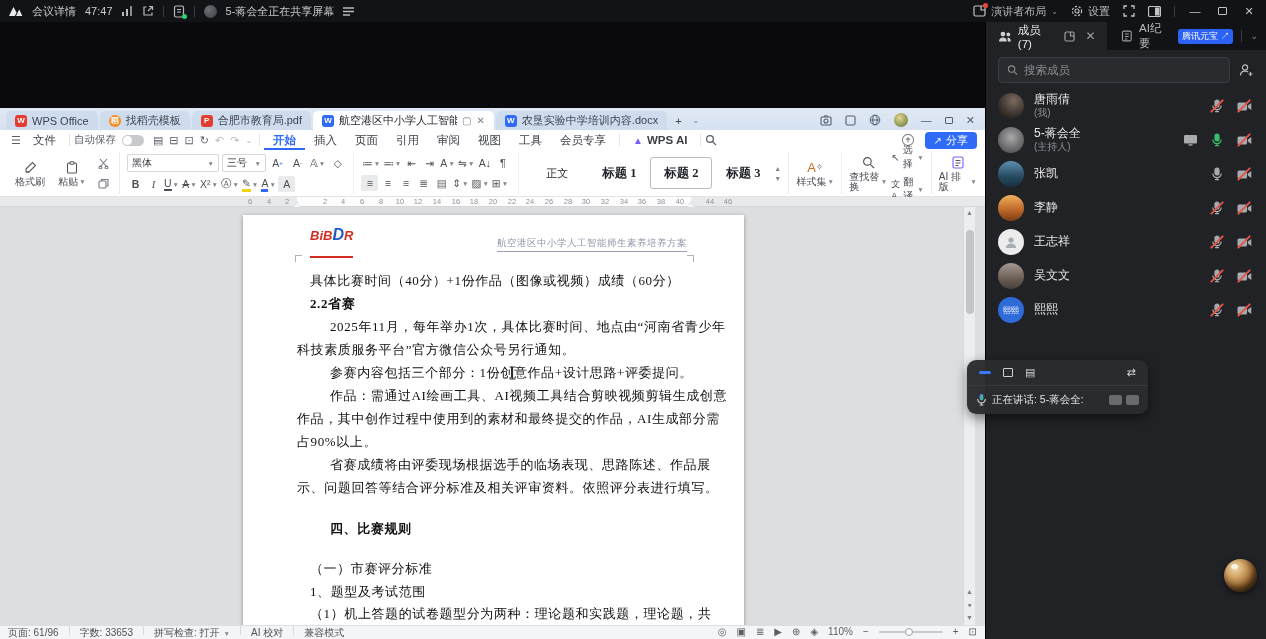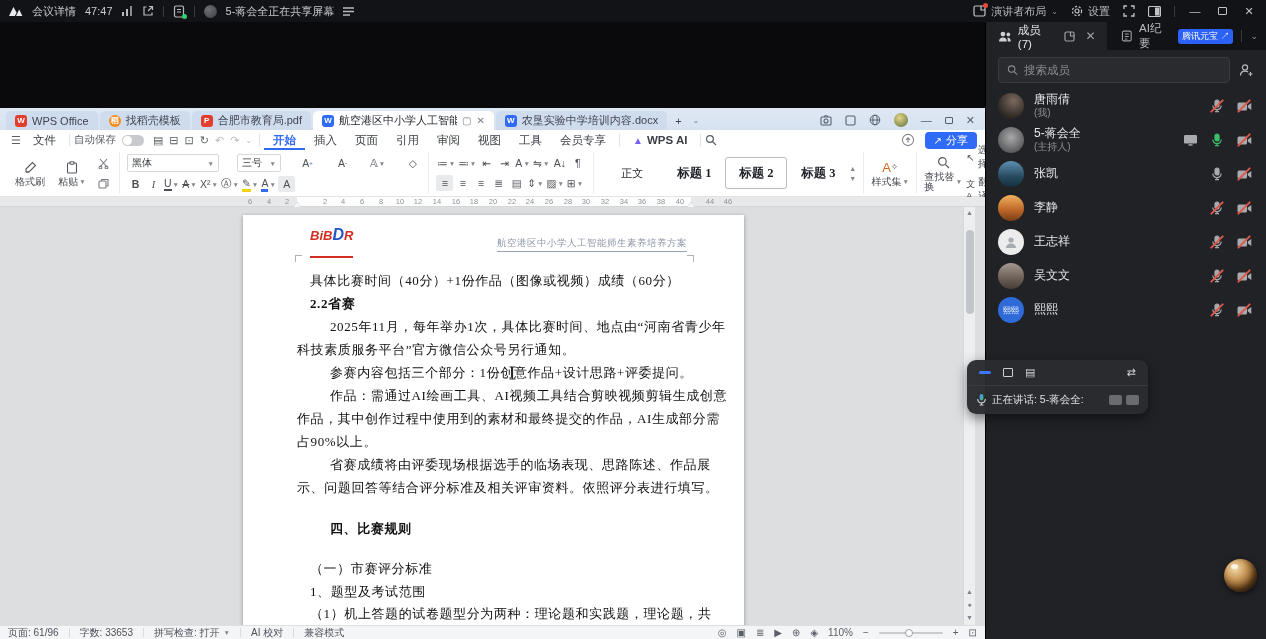--- a/index.html
+++ b/index.html
@@ -116,21 +116,21 @@
 .cornerR{position:absolute;left:444px;top:40px;width:7px;height:7px;border-right:1px solid #aeb2b8;border-top:1px solid #aeb2b8;}
 .dline{position:absolute;left:54px;width:400px;font-family:"Liberation Serif",serif;font-size:13px;color:#111;white-space:nowrap;letter-spacing:.6px;}
 .dline.b{font-weight:bold;}
 .i1{padding-left:13px;}
 .i2{padding-left:33px;}
 
 .vscroll{position:absolute;right:10px;top:0;width:12px;height:418px;background:#eceef0;border-left:1px solid #d8dadc;display:flex;flex-direction:column;align-items:center;font-size:7px;color:#7e848c;}
 .vthumb{width:8px;height:84px;background:#c2c5c9;border-radius:4px;margin-top:14px;}
 .vnav{margin-top:auto;display:flex;flex-direction:column;gap:6px;align-items:center;padding-bottom:4px;}
 
-.statusbar{height:14px;background:#f4f5f7;border-top:1px solid #dddfe1;display:flex;align-items:center;font-size:10px;color:#4d5158;padding:0 8px;gap:10px;}
+.statusbar{height:14px;background:#f4f5f7;border-top:1px solid #dddfe1;display:flex;align-items:flex-start;font-size:10px;color:#4d5158;padding:0 8px;gap:10px;}
 .st-sep{width:1px;height:9px;background:#d8dadc;}
 .st-right{margin-left:auto;display:flex;align-items:center;gap:10px;color:#5a5e66;}
 .zoomtrack{width:64px;height:2px;background:#c9cbcf;position:relative;border-radius:1px;}
 .zoomknob{position:absolute;left:26px;top:-3px;width:8px;height:8px;border-radius:50%;background:#fff;border:1px solid #9aa0a6;}
 
 .ibeam{left:508px;top:366px;color:#2b2b2b;}
 </style>
 </head>
 <body>
 
@@ -354,21 +354,21 @@
               <svg width="11" height="11" viewBox="0 0 11 11" fill="none" stroke="#7a7d83" stroke-width="1.1">
                 <rect x="1" y="3" width="7" height="7" rx="1"></rect>
                 <path d="M3.5 3V1.5H10V8h-1.5"></path>
               </svg>
             </span>
         </div>
       </div>
 
       <div class="rbg">
         <div class="col2">
-          <div class="rrow" style="gap:18px;">
+          <div class="rrow" style="gap:3px;">
             <span class="sel" style="width:92px;">
                 <span>黑体</span>
                 <span class="caret">▼</span>
               </span>
             <span class="sel" style="width:44px;">
                 <span>三号</span>
                 <span class="caret">▼</span>
               </span>
             <span class="rs">A<sup style="font-size:6px;color:#2f6bf7;">+</sup></span>
             <span class="rs">A<sup style="font-size:6px;">-</sup></span>

